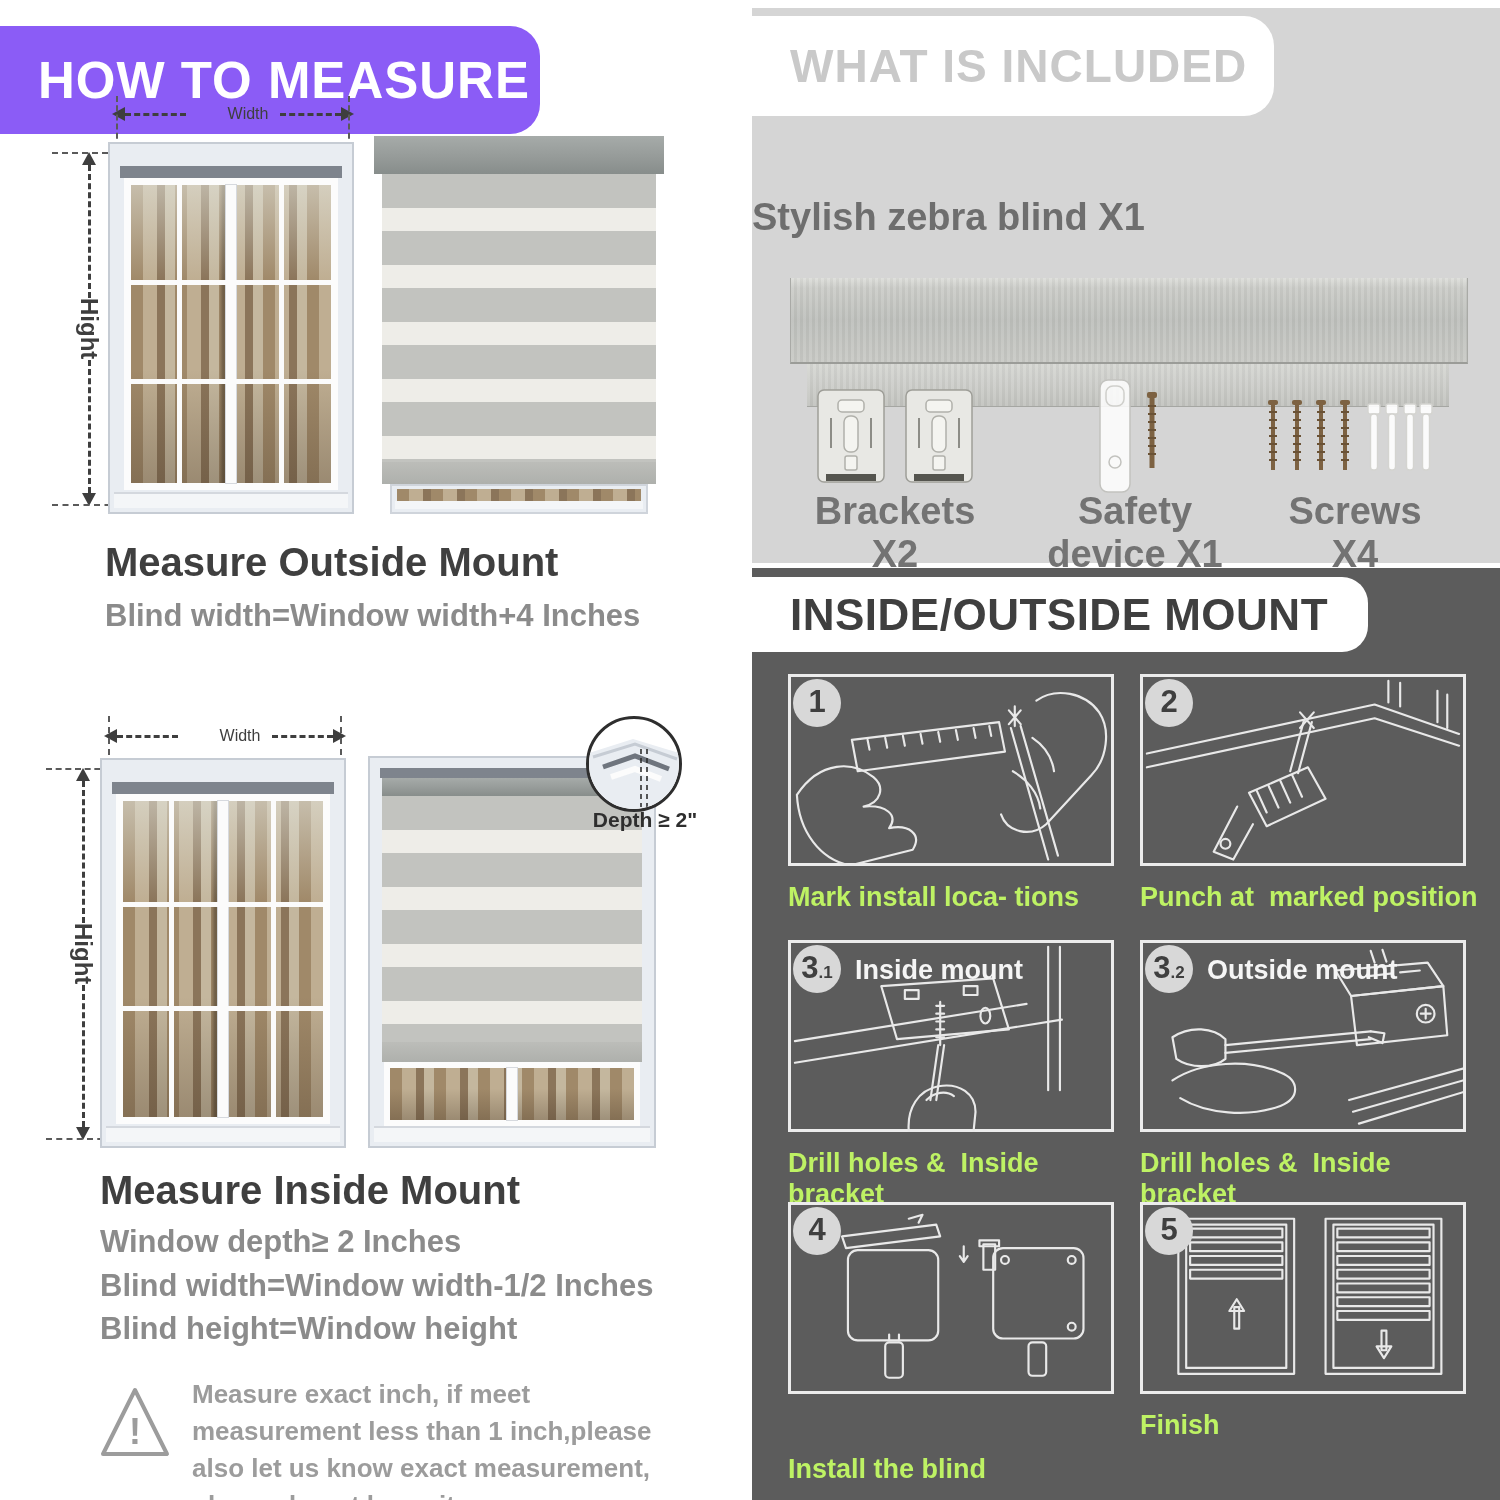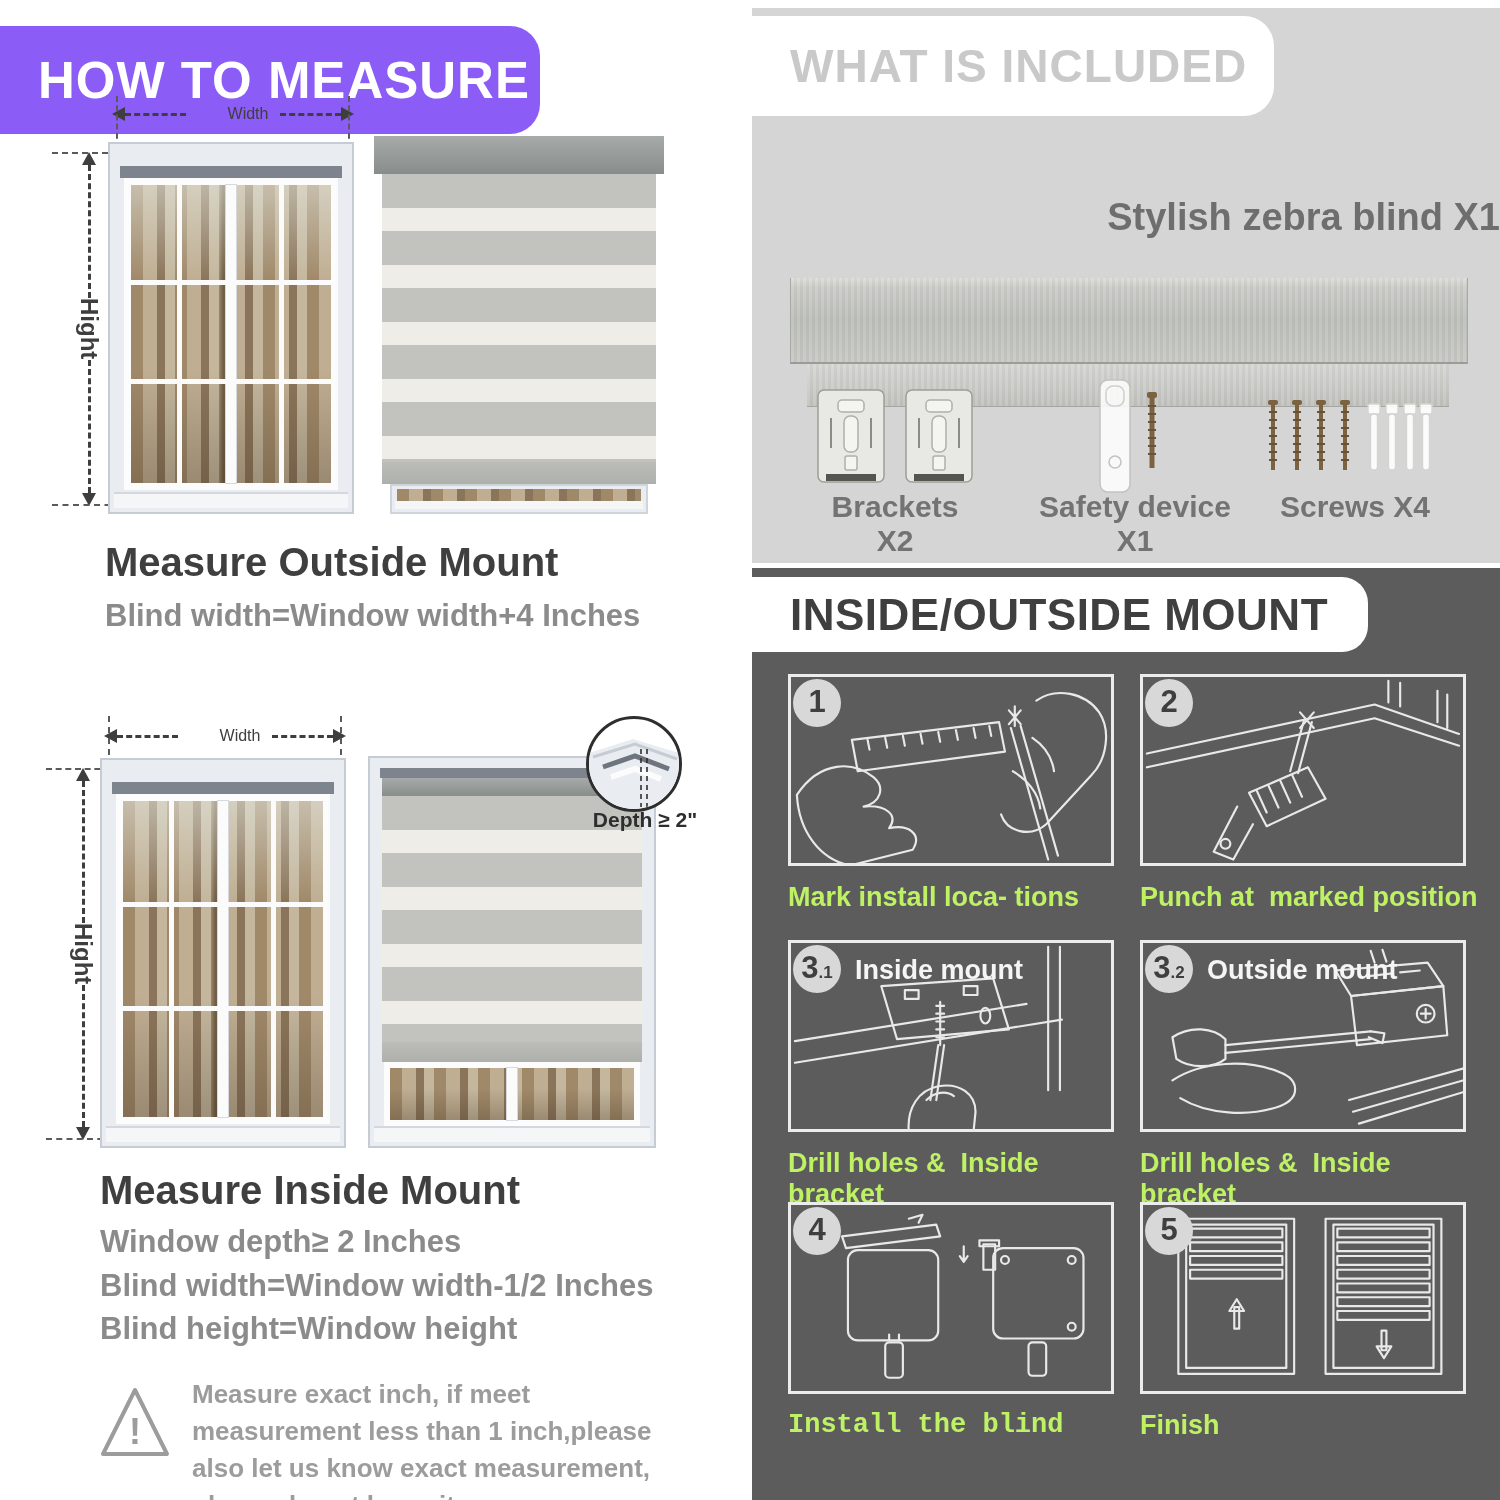--- a/index.html
+++ b/index.html
@@ -47,33 +47,33 @@
   
   .zstripes{background:repeating-linear-gradient(180deg,#c2c3bf 0 34px,#eeede8 34px 57px);}
   .headrail{background:linear-gradient(180deg,#a6aba9 0%,#969b99 55%,#878d8b 100%);}
   .botrail{background:linear-gradient(180deg,#bcbdb9,#aeb0ac);}
 
   
   .included-panel{left:752px;top:8px;width:748px;height:555px;background:#d5d5d5;}
   .included-band{position:absolute;left:0;top:8px;width:522px;height:100px;background:#ffffff;
                  border-radius:0 30px 30px 0;display:flex;align-items:center;}
   .included-band span{color:#c9c9c9;font-weight:bold;font-size:46px;letter-spacing:1px;padding-left:38px;}
-  .blind-label{position:absolute;left:0;top:188px;width:100%;text-align:right;
+  .blind-label{position:absolute;left:0;top:188px;width:100%;text-align:left;
                color:#6e6e6e;font-weight:bold;font-size:38px;}
   .rail-main{position:absolute;left:38px;top:270px;width:676px;height:84px;
              background:
                repeating-linear-gradient(90deg,rgba(255,255,255,.07) 0 3px,rgba(0,0,0,.03) 3px 6px),
                linear-gradient(180deg,#dddeda 0%,#cbccc8 12%,#bec0bc 50%,#c8c9c5 100%);
              border-bottom:2px solid #9b9c98;border-left:1px solid #a9aaa6;border-right:1px solid #a9aaa6;}
   .rail-bottom{position:absolute;left:55px;top:356px;width:642px;height:42px;
              background:
                repeating-linear-gradient(90deg,rgba(255,255,255,.07) 0 3px,rgba(0,0,0,.03) 3px 6px),
                linear-gradient(180deg,#d6d7d3,#c2c3bf);
              border-bottom:1px solid #a5a6a2;}
-  .item-label{position:absolute;text-align:center;color:#737373;font-weight:bold;font-size:30px;}
+  .item-label{position:absolute;text-align:center;color:#737373;font-weight:bold;font-size:38px;}
 
   
   .mount-panel{left:752px;top:568px;width:748px;height:932px;background:#5c5c5c;}
   .mount-band{position:absolute;left:0;top:9px;width:616px;height:75px;background:#ffffff;
               border-radius:0 26px 26px 0;display:flex;align-items:center;}
   .mount-band span{color:#3f3f3f;font-weight:bold;font-size:44px;letter-spacing:.5px;padding-left:38px;}
   .step-frame{position:absolute;width:326px;height:192px;border:3px solid #ececec;box-sizing:border-box;}
   .badge{position:absolute;left:2px;top:2px;width:48px;height:48px;border-radius:50%;background:#d8d8d8;
          display:flex;align-items:baseline;justify-content:center;color:#3f3f3f;font-weight:bold;}
   .badge .main{font-size:31px;line-height:46px;}
@@ -405,21 +405,21 @@
         <circle cx="218" cy="56" r="4"></circle>
         <circle cx="286" cy="56" r="4"></circle>
         <circle cx="286" cy="124" r="4"></circle>
         <rect x="242" y="140" width="18" height="34" rx="4"></rect>
       </svg>
       <div class="badge">
           <span class="main">4</span>
           <span class="sub"></span>
         </div>
     </div>
-    <div class="caption" style="left:36px;top:842px;font-family:Liberation Mono, monospace;">Install the blind</div>
+    <div class="caption" style="left:36px;top:886px;">Install the blind</div>
 
     <div class="step-frame" style="left:388px;top:634px;">
       <svg class="lineart" viewBox="0 0 326 193">
         <rect x="36" y="14" width="118" height="158"></rect>
         <rect x="44" y="20" width="102" height="146"></rect>
         <g stroke="none">
           <rect x="48" y="24" width="94" height="9" fill="#cfcfcf"></rect>
           <rect x="48" y="38" width="94" height="9" fill="#9f9f9f"></rect>
           <rect x="48" y="52" width="94" height="9" fill="#cfcfcf"></rect>
           <rect x="48" y="66" width="94" height="9" fill="#9f9f9f"></rect>

